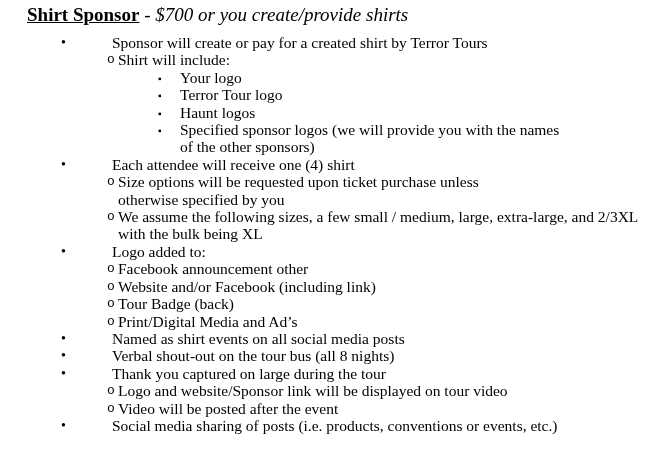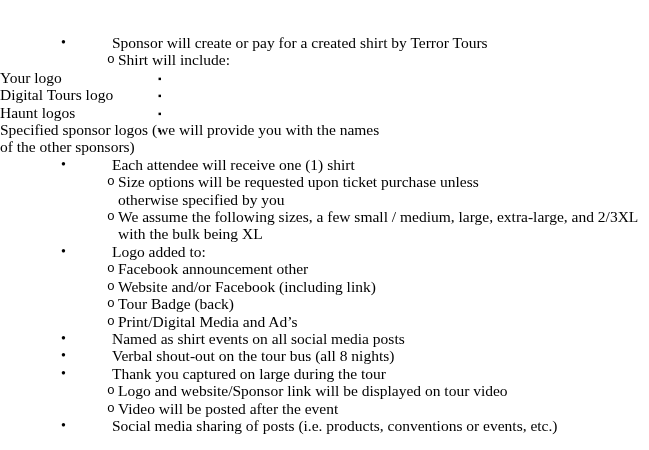--- a/index.html
+++ b/index.html
@@ -51,65 +51,68 @@
   }
   .row .bullet {
     position: absolute;
     top: 0;
     line-height: 17.4px;
   }
   .l1 .text { padding-left: 112px; }
   .l1 .bullet { left: 61px; font-size: 14px; }
   .l2 .text { padding-left: 118px; }
   .l2 .bullet { left: 107px; font-family: "Liberation Mono", monospace; font-size: 13px; }
-  .l3 .text { }
+  .l3 .text { padding-left: 180px; }
   .l3 .bullet { left: 158px; font-size: 10px; top: 1px; }
 </style>
 </head>
 <body>
 
 <div class="page">
 
+  <div class="title-line">
+    <span class="title-heading">Shirt Sponsor</span><span class="title-sep"> - </span><span class="title-tagline">$700 or you create/provide shirts</span>
+  </div>
 
   <div class="list">
 
     <div class="row l1">
       <span class="bullet">•</span>
       <span class="text">Sponsor will create or pay for a created shirt by Terror Tours</span>
     </div>
 
     <div class="row l2">
       <span class="bullet">o</span>
       <span class="text">Shirt will include:</span>
     </div>
 
     <div class="row l3">
       <span class="bullet">▪</span>
       <span class="text">Your logo</span>
     </div>
 
     <div class="row l3">
       <span class="bullet">▪</span>
-      <span class="text">Digital Tours logo</span>
+      <span class="text">Terror Tour logo</span>
     </div>
 
     <div class="row l3">
       <span class="bullet">▪</span>
       <span class="text">Haunt logos</span>
     </div>
 
     <div class="row l3">
       <span class="bullet">▪</span>
       <span class="text">Specified sponsor logos (we will provide you with the names
 of the other sponsors)</span>
     </div>
 
     <div class="row l1">
       <span class="bullet">•</span>
-      <span class="text">Each attendee will receive one (1) shirt</span>
+      <span class="text">Each attendee will receive one (4) shirt</span>
     </div>
 
     <div class="row l2">
       <span class="bullet">o</span>
       <span class="text">Size options will be requested upon ticket purchase unless
 otherwise specified by you</span>
     </div>
 
     <div class="row l2">
       <span class="bullet">o</span>

